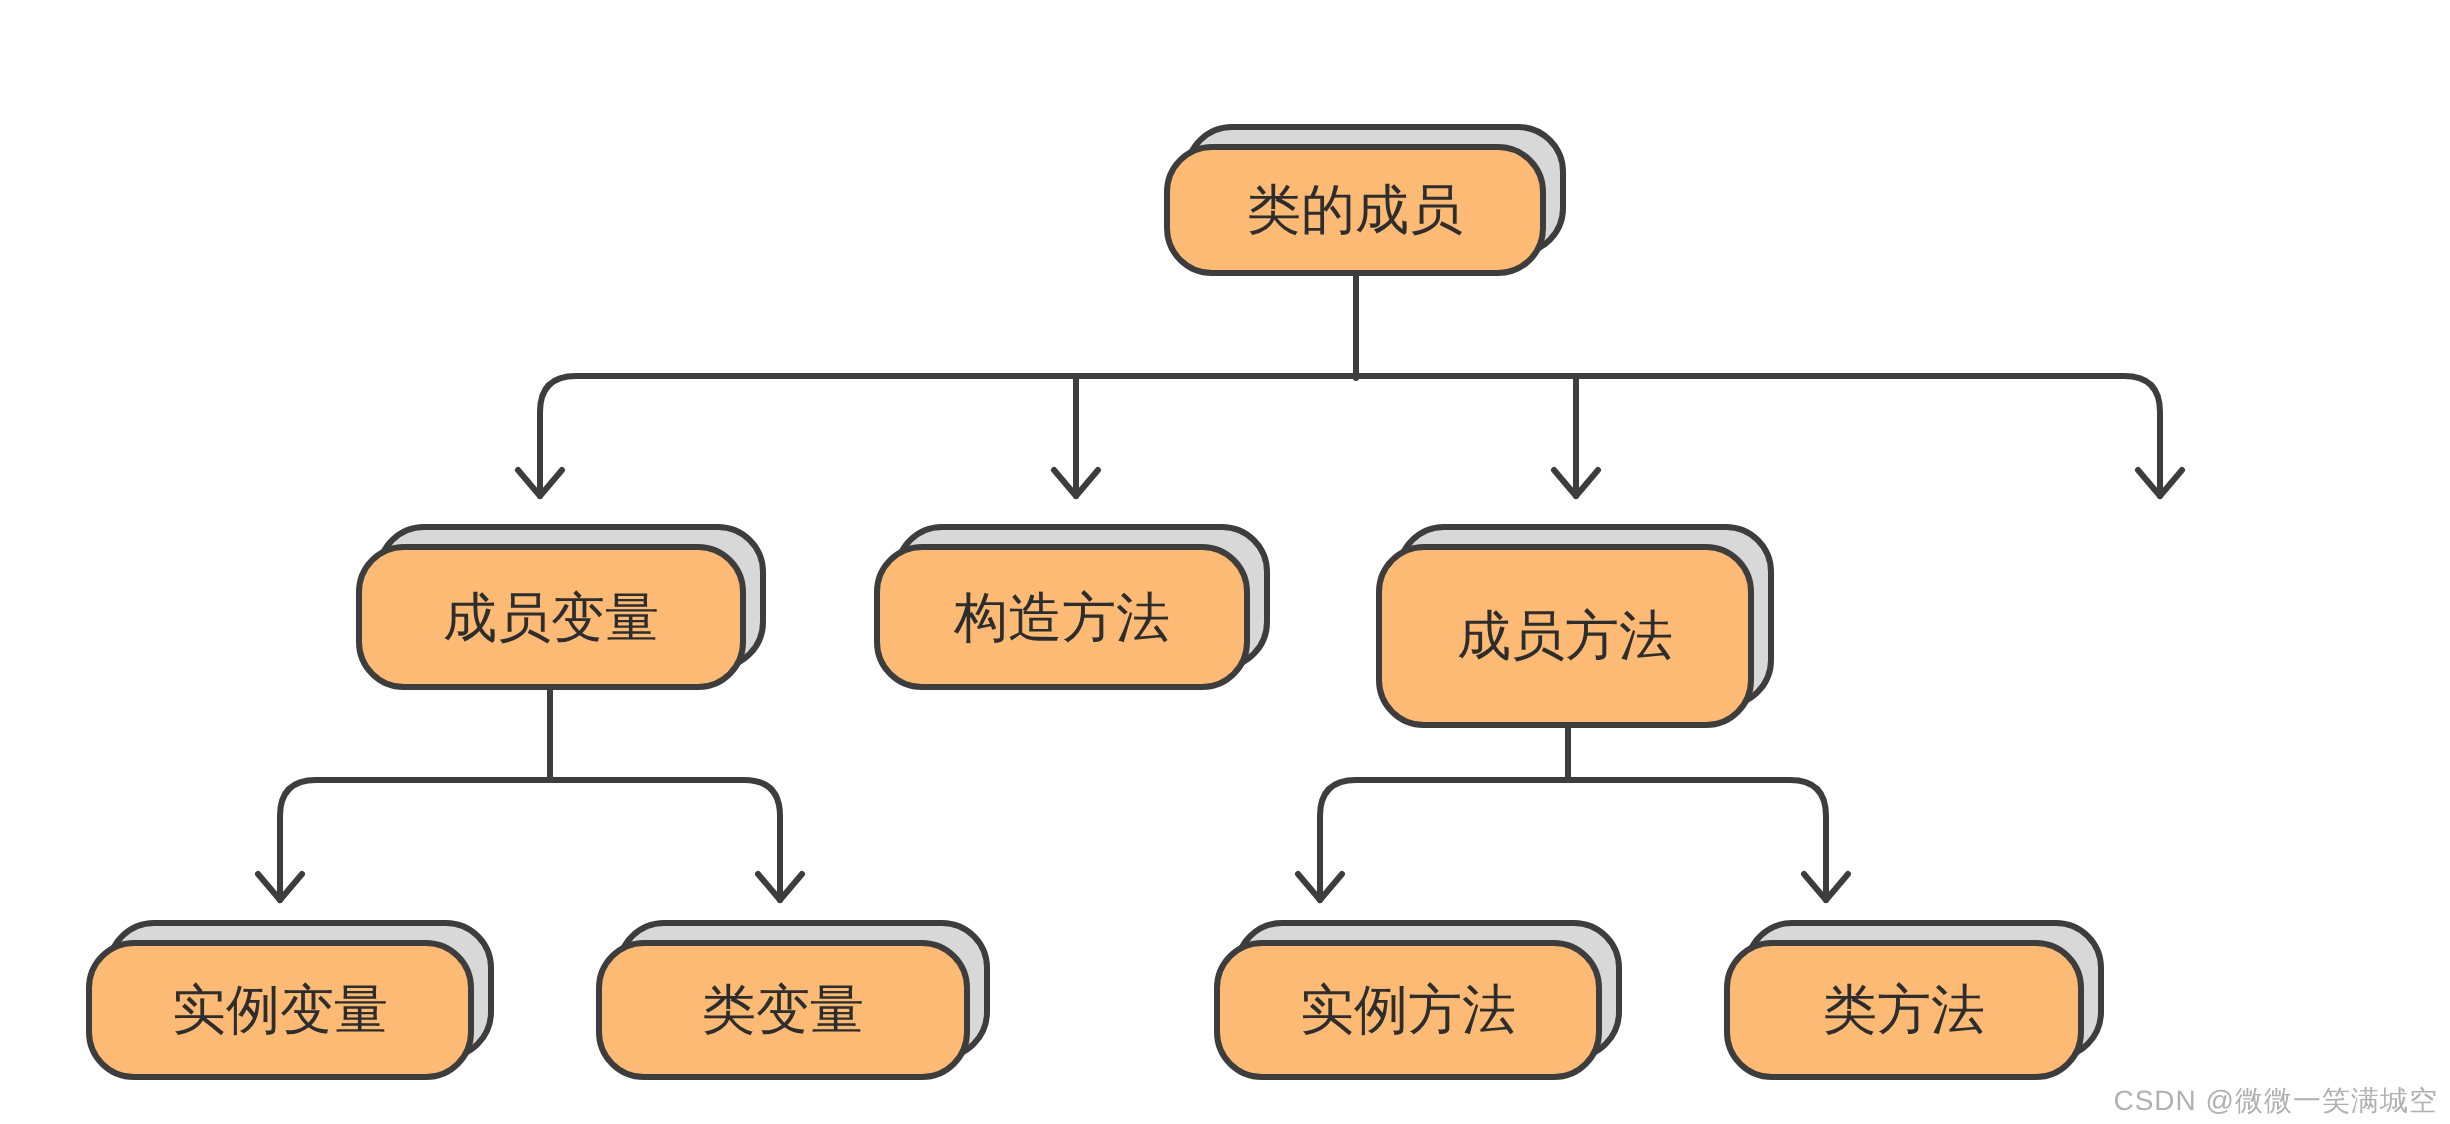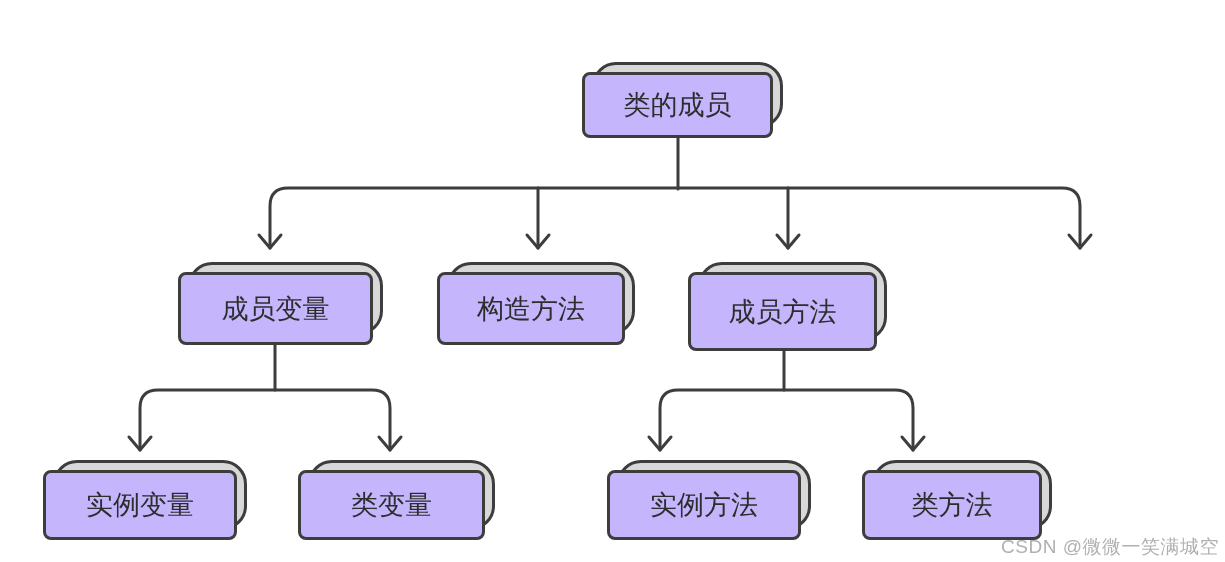--- a/index.html
+++ b/index.html
@@ -22,47 +22,47 @@
     inset: 0;
     transform: translate(10px, -10px);
     background: #d8d8d8;
     border: 3px solid #3d3d3d;
     border-radius: 24px;
     box-sizing: border-box;
   }
   .node .front {
     position: absolute;
     inset: 0;
-    background: #c4b5fd;
+    background: #fdba74;
     border: 3px solid #3d3d3d;
-    border-radius: 8px;
+    border-radius: 24px;
     box-sizing: border-box;
     display: flex;
     align-items: center;
     justify-content: center;
     font-size: 27px;
     color: #2d2d2d;
     white-space: nowrap;
     text-align: right;
   }
   
   #node-root   { left: 582px; top: 72px;  width: 191px; height: 66px; }
   #node-l2-a   { left: 178px; top: 272px; width: 195px; height: 73px; }
   #node-l2-b   { left: 437px; top: 272px; width: 188px; height: 73px; font-family: Liberation Serif, serif; }
-  #node-l2-c   { left: 688px; top: 272px; width: 189px; height: 79px; }
+  #node-l2-c   { left: 688px; top: 272px; width: 189px; height: 92px; }
   #node-l2-d   { left: 940px; top: 272px; width: 247px; height: 73px; }
   #node-l3-a   { left: 43px;  top: 470px; width: 194px; height: 70px; }
   #node-l3-b   { left: 298px; top: 470px; width: 187px; height: 70px; }
   #node-l3-c   { left: 563px; top: 470px; width: 194px; height: 70px; margin-left: 44px; }
   #node-l3-d   { left: 822px; top: 470px; width: 180px; height: 70px; margin-left: 40px; }
   .watermark {
     position: absolute;
     right: 6px;
     bottom: 2px;
-    font-size: 19px;
+    font-size: 14px;
     color: #b0b0b0;
     letter-spacing: 0.5px;
   }
 </style>
 </head>
 <body>
 
 <div class="canvas">
 
   <svg class="connectors" width="1225" height="562" viewBox="0 0 1225 562" fill="none" stroke="#3d3d3d" stroke-width="3" stroke-linecap="round" stroke-linejoin="round">

